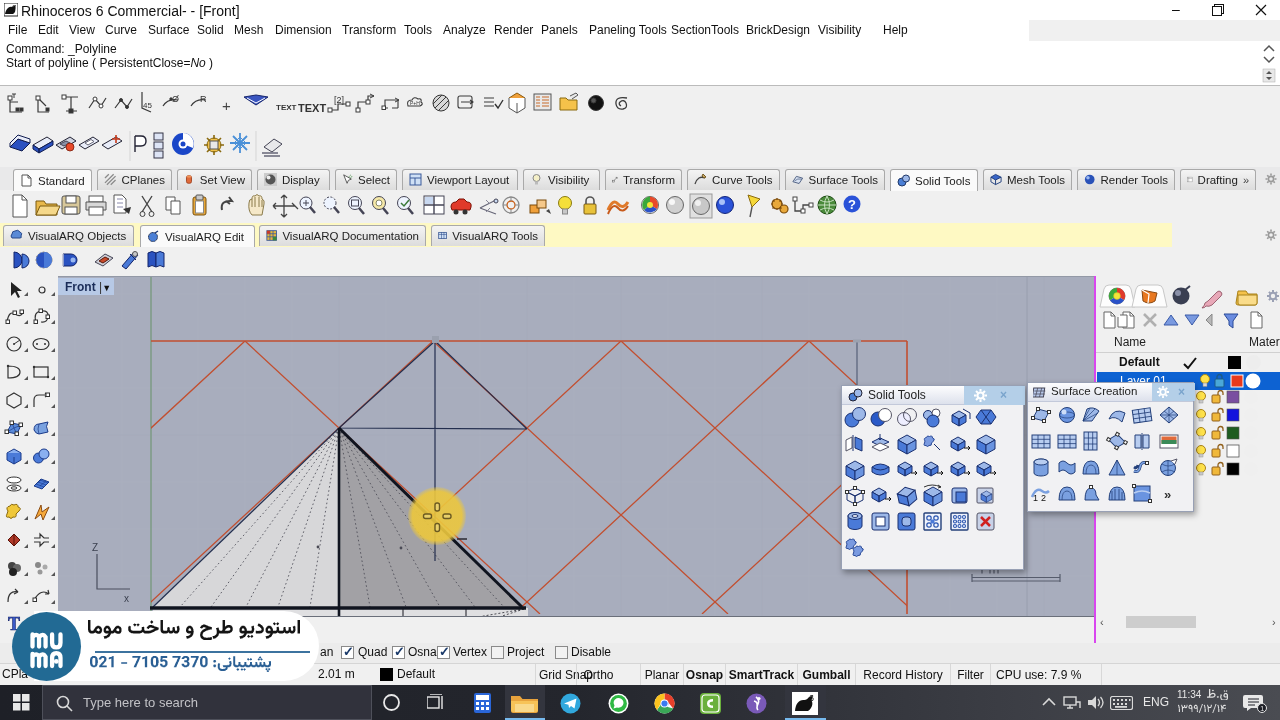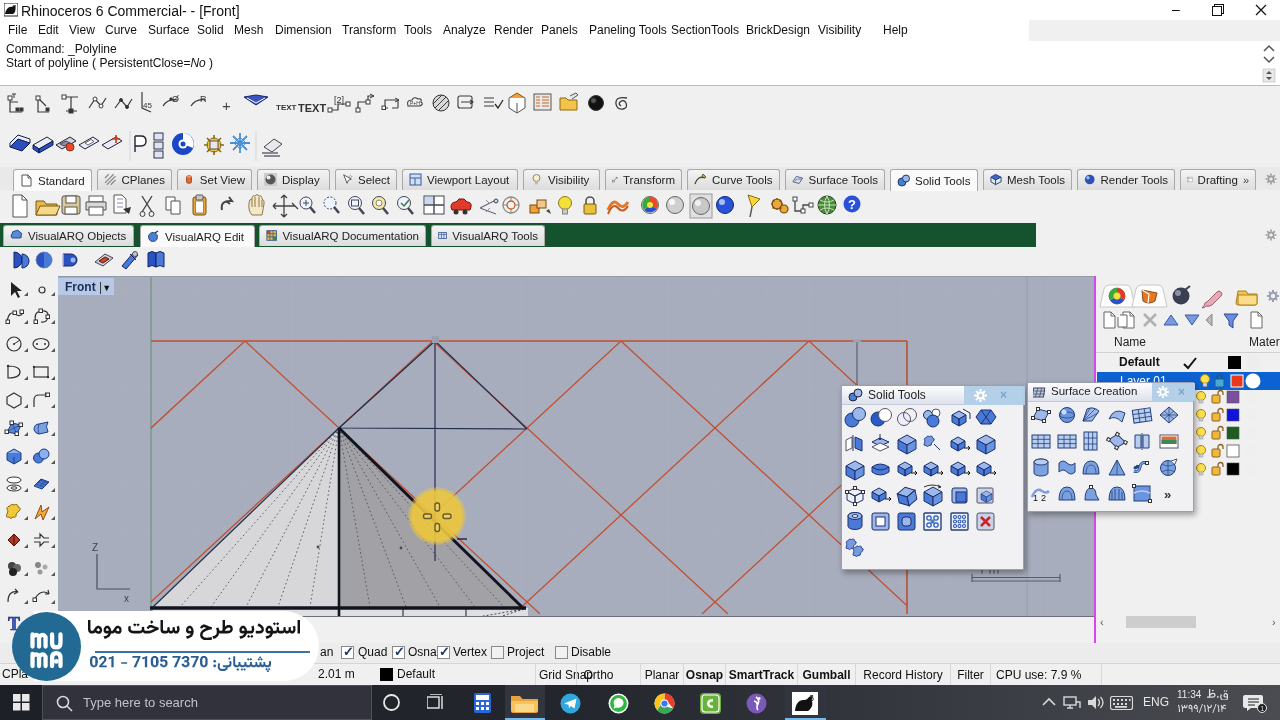--- a/index.html
+++ b/index.html
@@ -6,21 +6,21 @@
 #titlebar{left:0;top:0;width:1280px;height:20px;background:#fff}
 #titlebar .t{left:21px;top:3px;font-size:14px;color:#111}
 #menubar{left:0;top:20px;width:1029px;height:21px;background:#fff}
 #menubar span{position:absolute;top:3px;font-size:12px;color:#111}
 #cmdarea{left:0;top:41px;width:1280px;height:45px;background:#fff;border-bottom:1px solid #bbb}
 #cmdarea div{position:absolute;left:6px;font-size:12px;color:#111;white-space:pre}
 #toolA{left:0;top:86px;width:1280px;height:41px;background:#f0f0f0}
 #toolB{left:0;top:127px;width:1280px;height:40px;background:#f0f0f0}
 #tabrow1{left:0;top:167px;width:1280px;height:23px;background:#e9e9ea}
 #stdtools{left:0;top:190px;width:1280px;height:33px;background:#f0f0f0}
-#varow{left:0;top:223px;width:1036px;height:24px;background:#14532d}
+#varow{left:0;top:223px;width:1172px;height:24px;background:#fef9c3}
 #vaicons{left:0;top:247px;width:1280px;height:29px;background:#f0f0f0}
 .tab{position:absolute;top:2px;height:21px;background:linear-gradient(#f4f4f4,#dcdcdc);border:1px solid #a9a9a9;border-bottom:none;border-radius:3px 3px 0 0;font-size:11.5px;color:#222;display:flex;align-items:flex-end;padding:4px 6px;gap:5px;white-space:nowrap;overflow:hidden}
 .tab.active{background:#fafafa;height:22px;z-index:2}
 .ticon{width:13px;height:13px;display:inline-block}
 #lefttool{left:0;top:276px;width:58px;height:367px;background:#f0f0f0}
 #viewport{left:58px;top:276px;width:1036px;height:341px;background:#a8adbd;overflow:hidden;border-bottom:1px solid #6a6f7a;border-top:1px solid #9399a6}
 #rightpanel{left:1094px;top:276px;width:186px;height:367px;background:#f0f0f0;border-left:2px solid #d946ef}
 #osnaprow{left:0;top:643px;width:1280px;height:20px;background:#ececec}
 #statusbar{left:0;top:663px;width:1280px;height:22px;background:#f0f0f0;border-top:1px solid #d5d5d5;font-size:12px;color:#111}
 #taskbar{left:0;top:685px;width:1280px;height:35px;background:linear-gradient(90deg,#1e2027 0%,#24262d 45%,#3b3d44 78%,#4a4c52 100%)}

